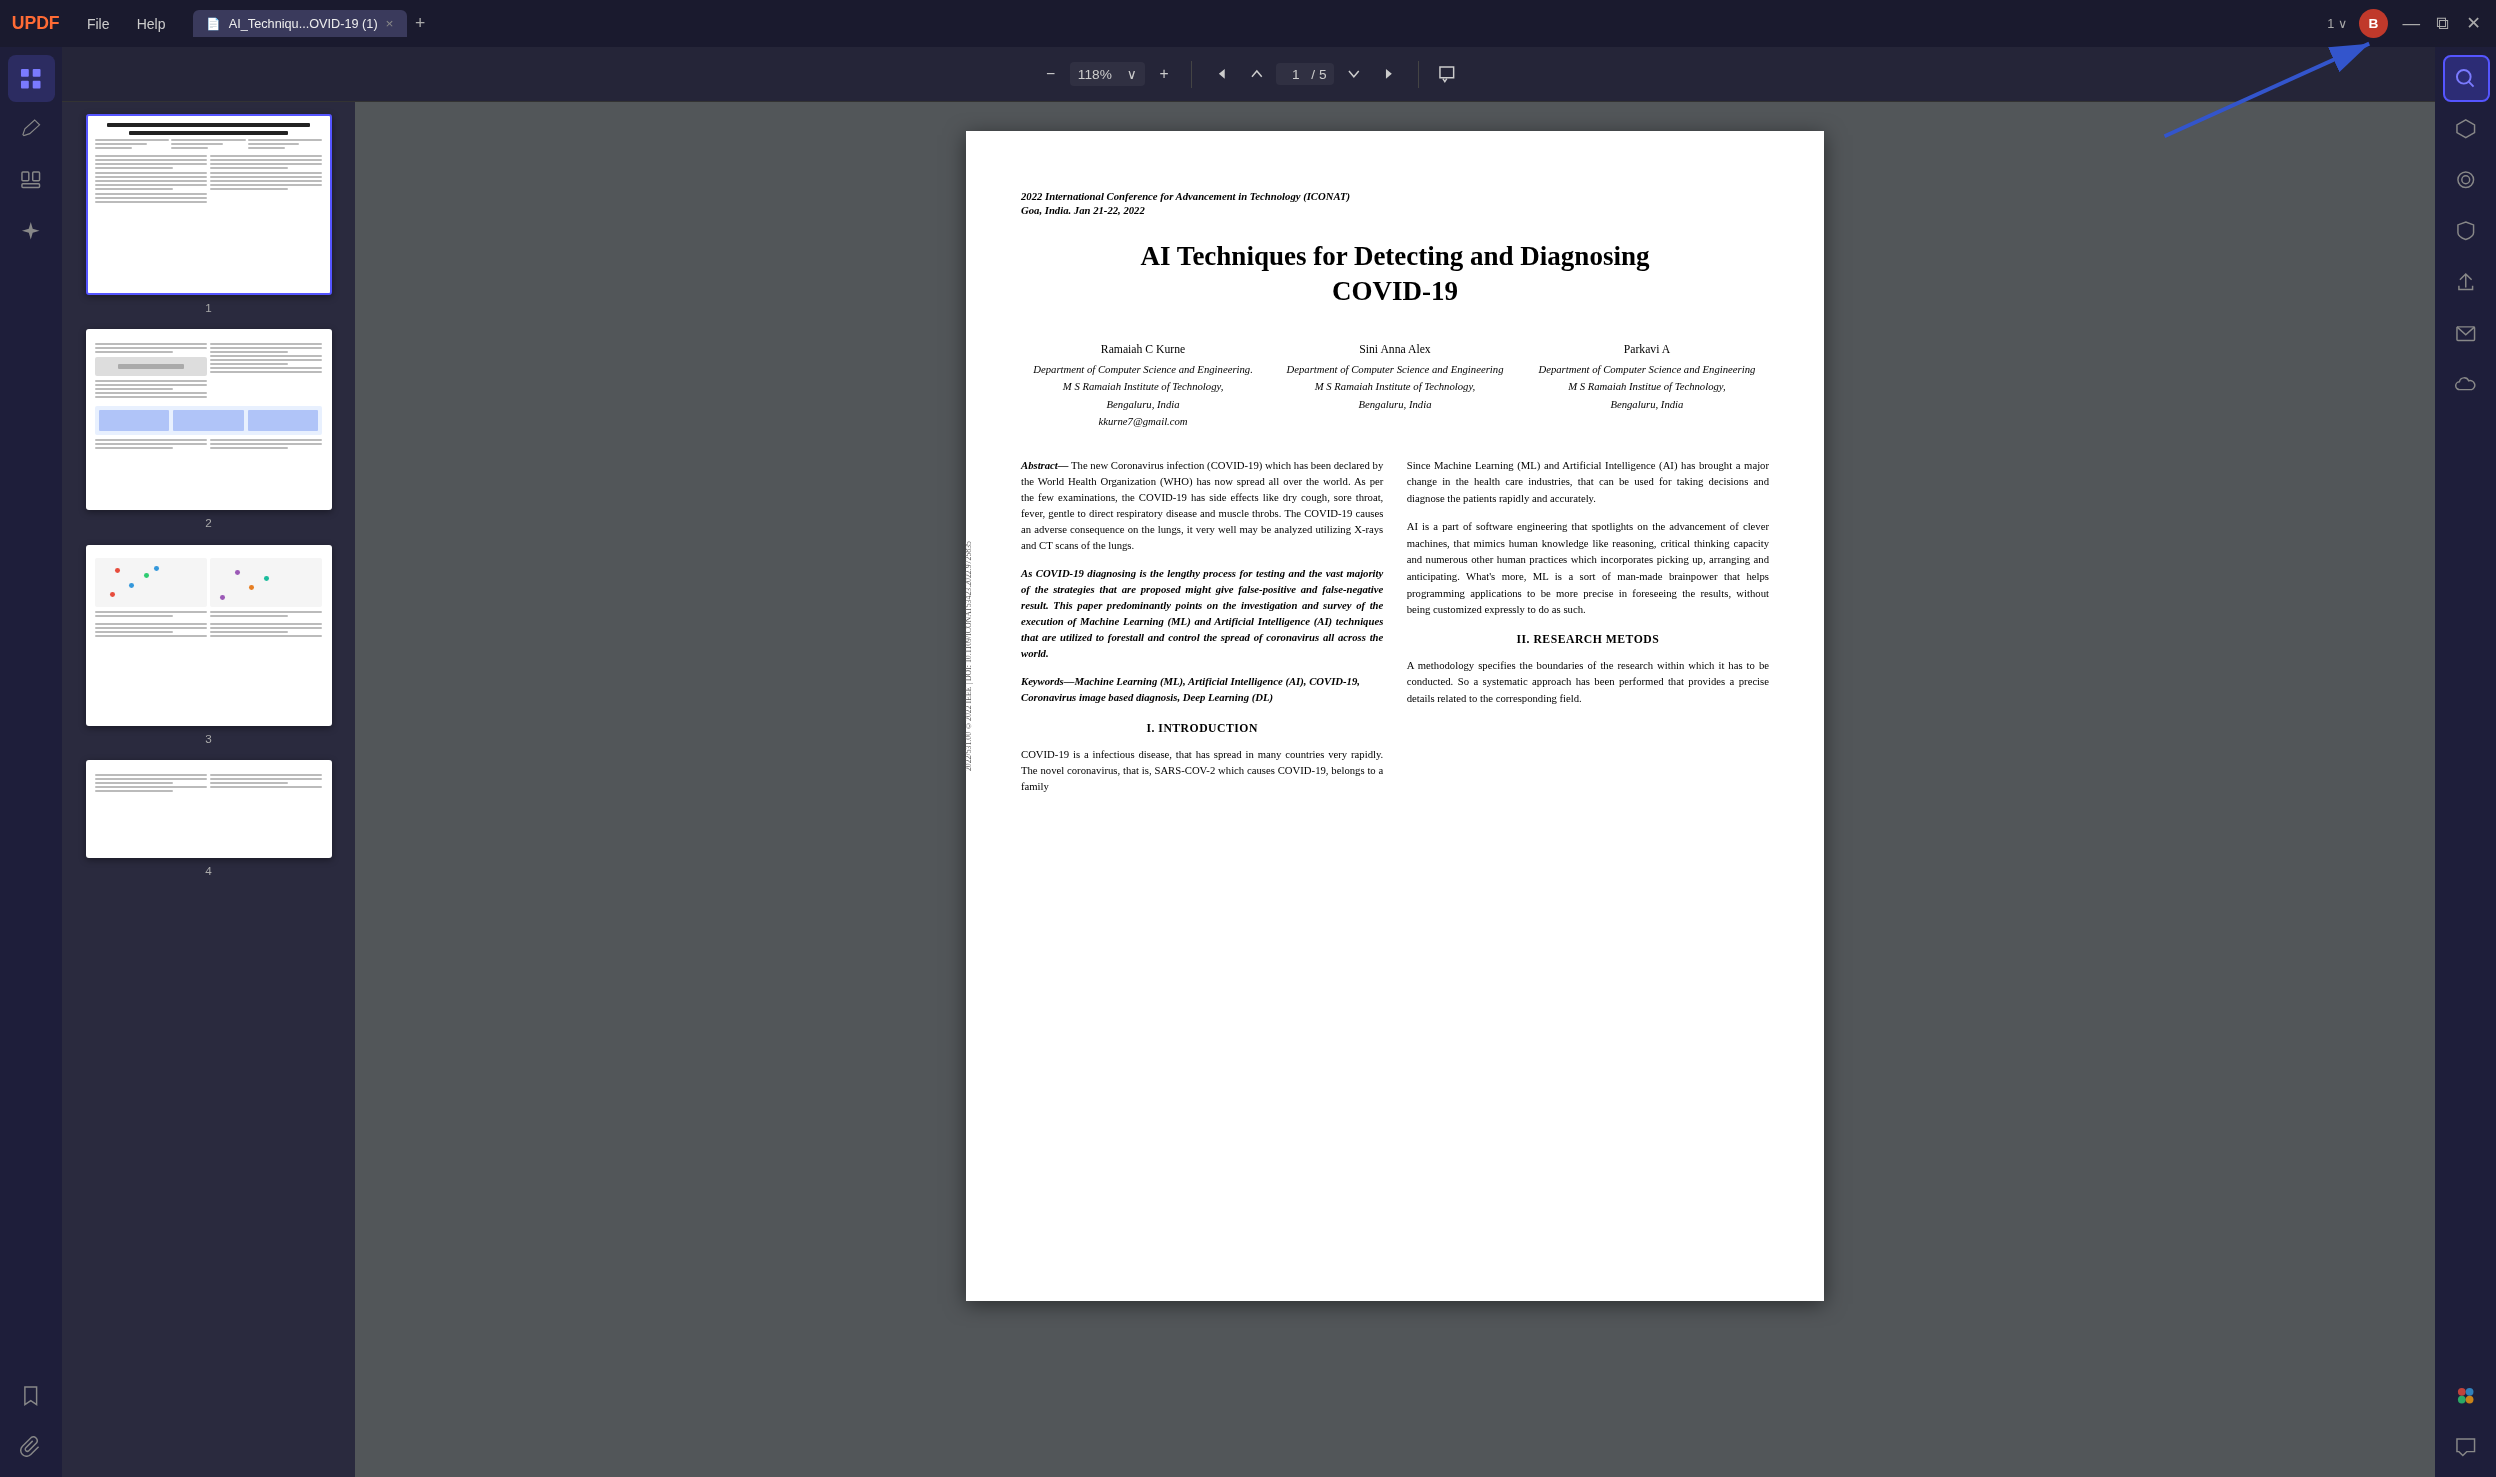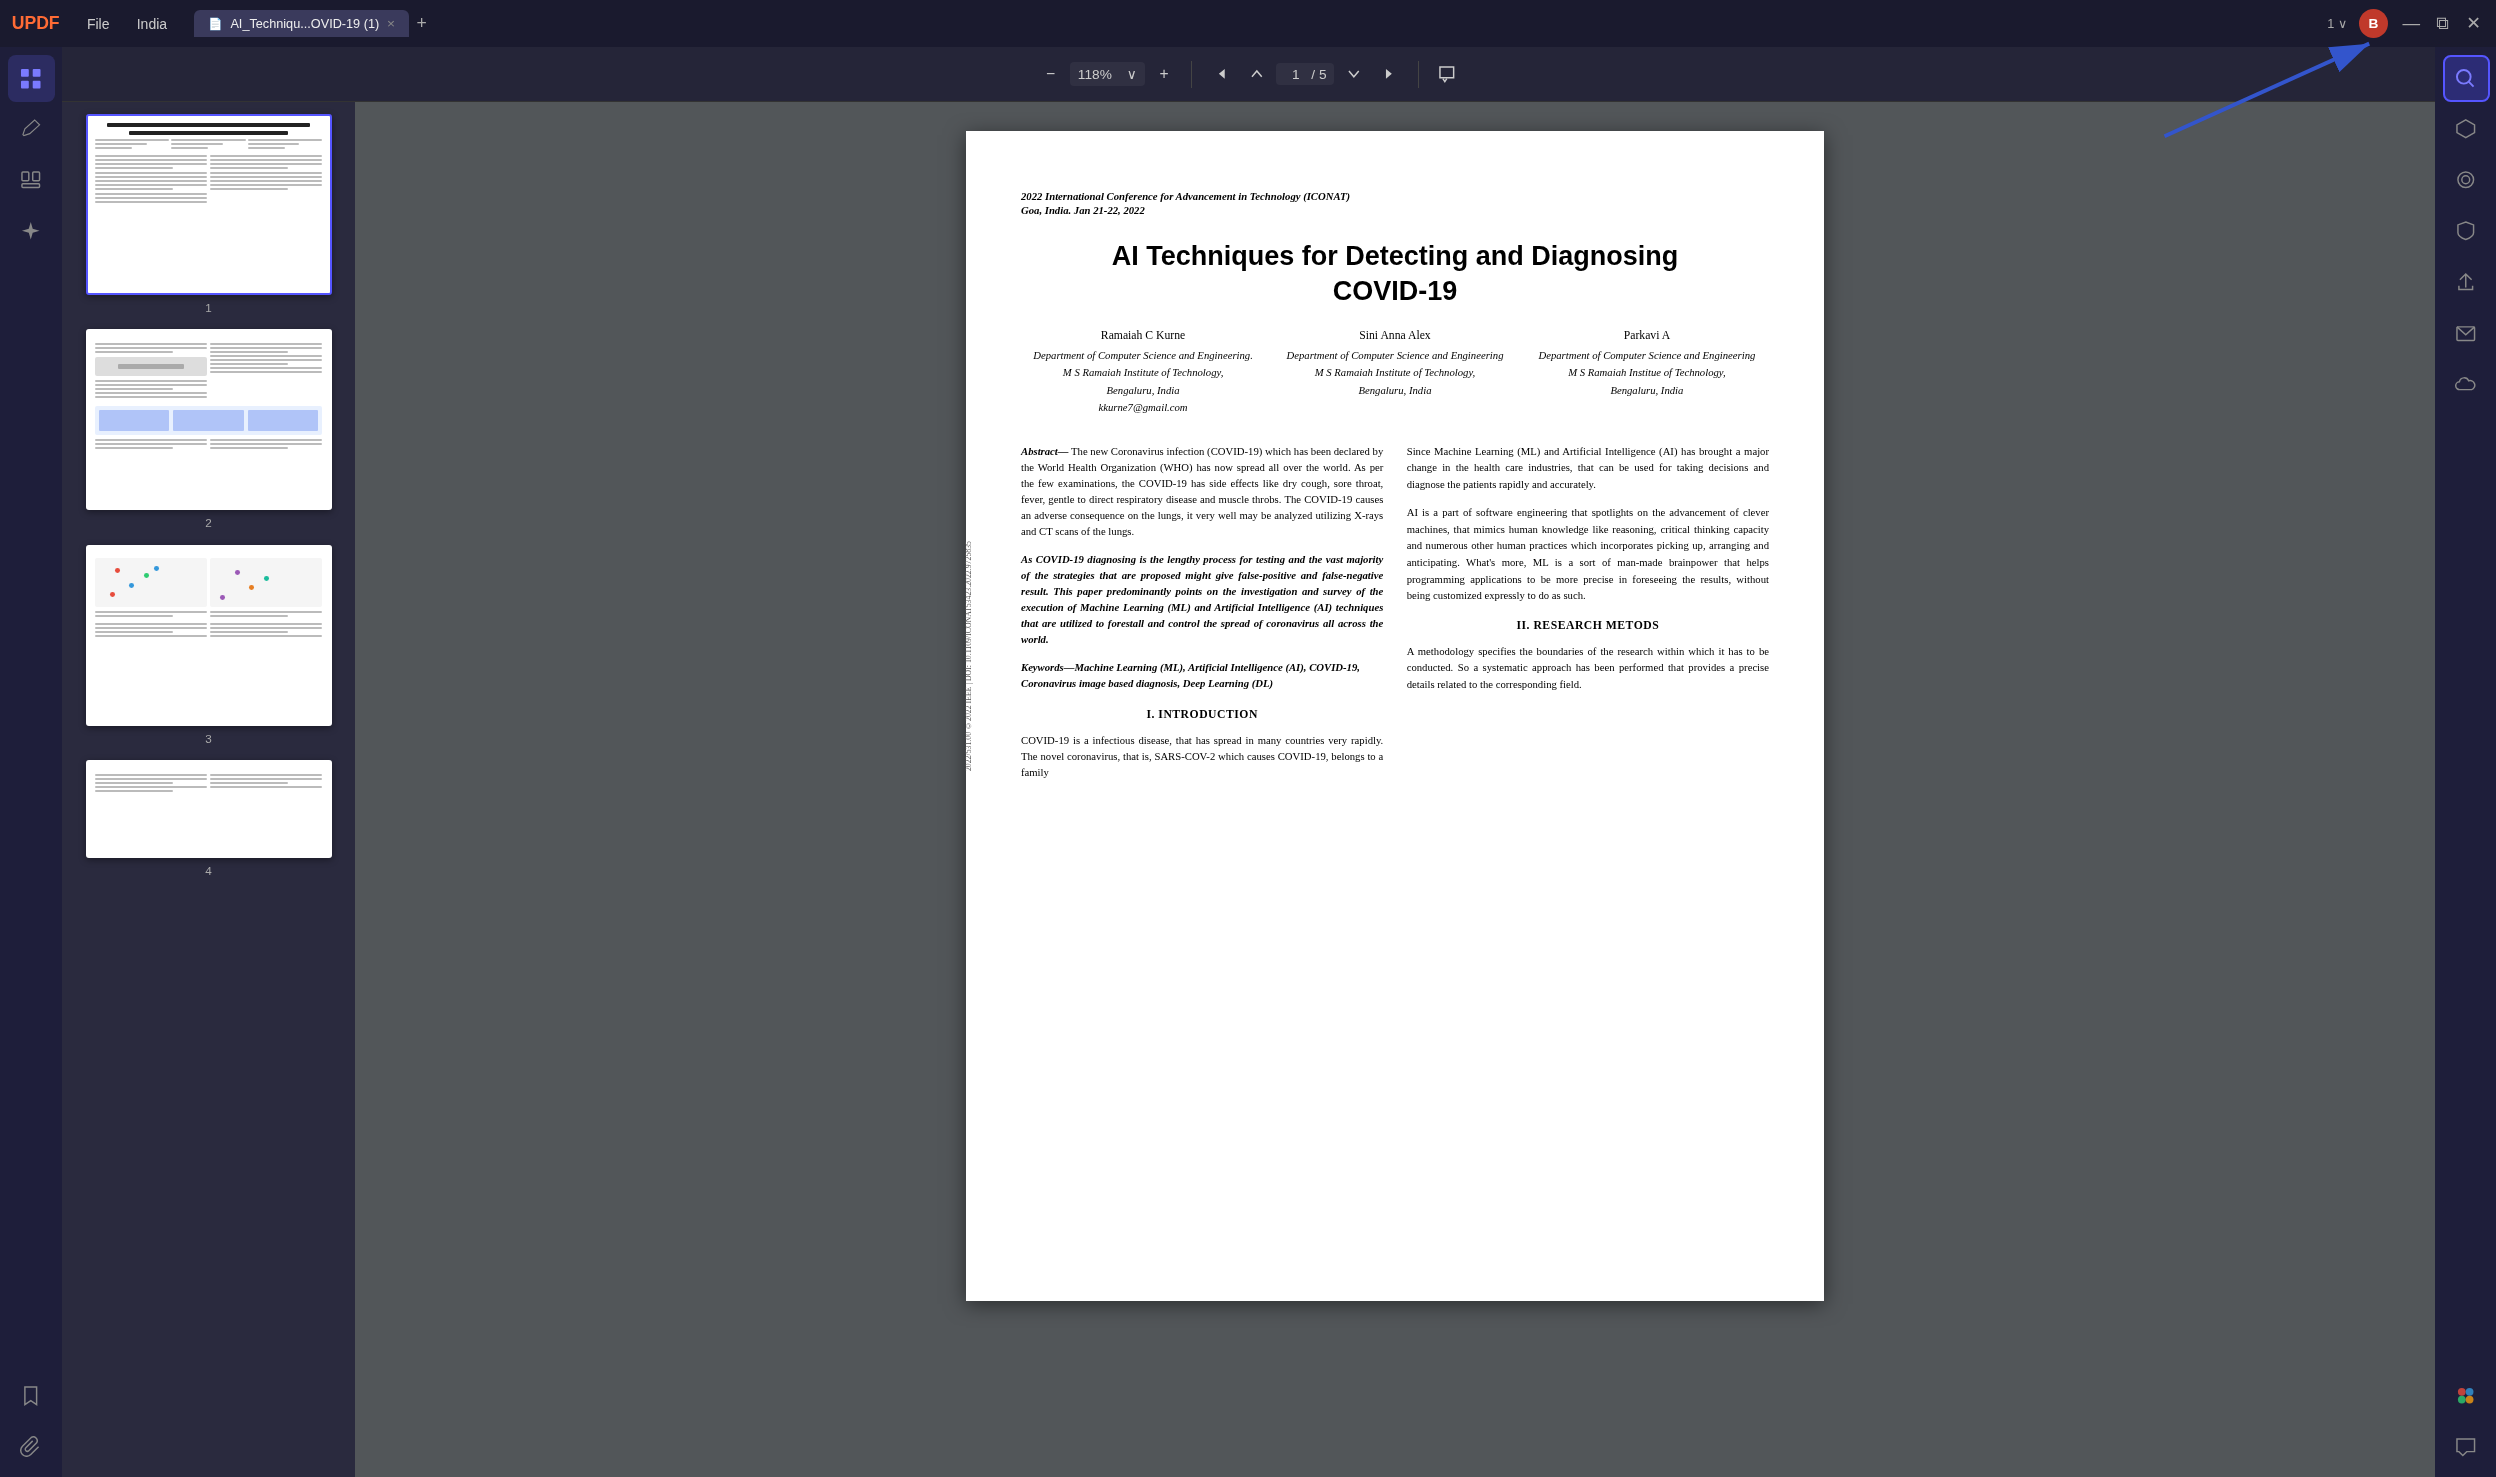--- a/index.html
+++ b/index.html
@@ -244,23 +244,23 @@
     .pdf-header-venue {
       font-size: 10.7px;
       font-style: italic;
       font-weight: bold;
       margin-bottom: 23.4px;
     }
     .pdf-title {
       text-align: center;
       font-size: 27px;
       font-weight: bold;
-      margin-bottom: 17px;
+      margin-bottom: 31px;
       line-height: 1.3;
-      font-family: Liberation Sans, sans-serif;
+      font-family: Liberation Serif, serif;
     }
     .authors-grid {
       display: grid;
       grid-template-columns: 1fr 1fr 1fr;
       gap: 7.8px;
       margin-bottom: 27px;
       text-align: center;
     }
     .author-block { font-size: 10.7px; line-height: 1.6; }
     .author-name { font-size: 11.7px; font-weight: normal; margin-bottom: 2px; }
@@ -358,21 +358,21 @@
     .thumb-mini-line.short { width: 70%; }
     .thumb-mini-line.shorter { width: 50%; }
   </style>
 </head>
 <body>
 
 <div class="titlebar">
   <span class="updf-logo">UPDF</span>
   <div class="titlebar-menu">
     <span class="titlebar-menu-item">File</span>
-    <span class="titlebar-menu-item">India</span>
+    <span class="titlebar-menu-item">Help</span>
   </div>
   <div class="tab-area">
     <div class="tab active">
       <span class="tab-icon">📄</span>
       <span>AI_Techniqu...OVID-19 (1)</span>
       <span class="tab-close">×</span>
     </div>
     <span class="tab-add">+</span>
   </div>
   <div class="titlebar-right">

